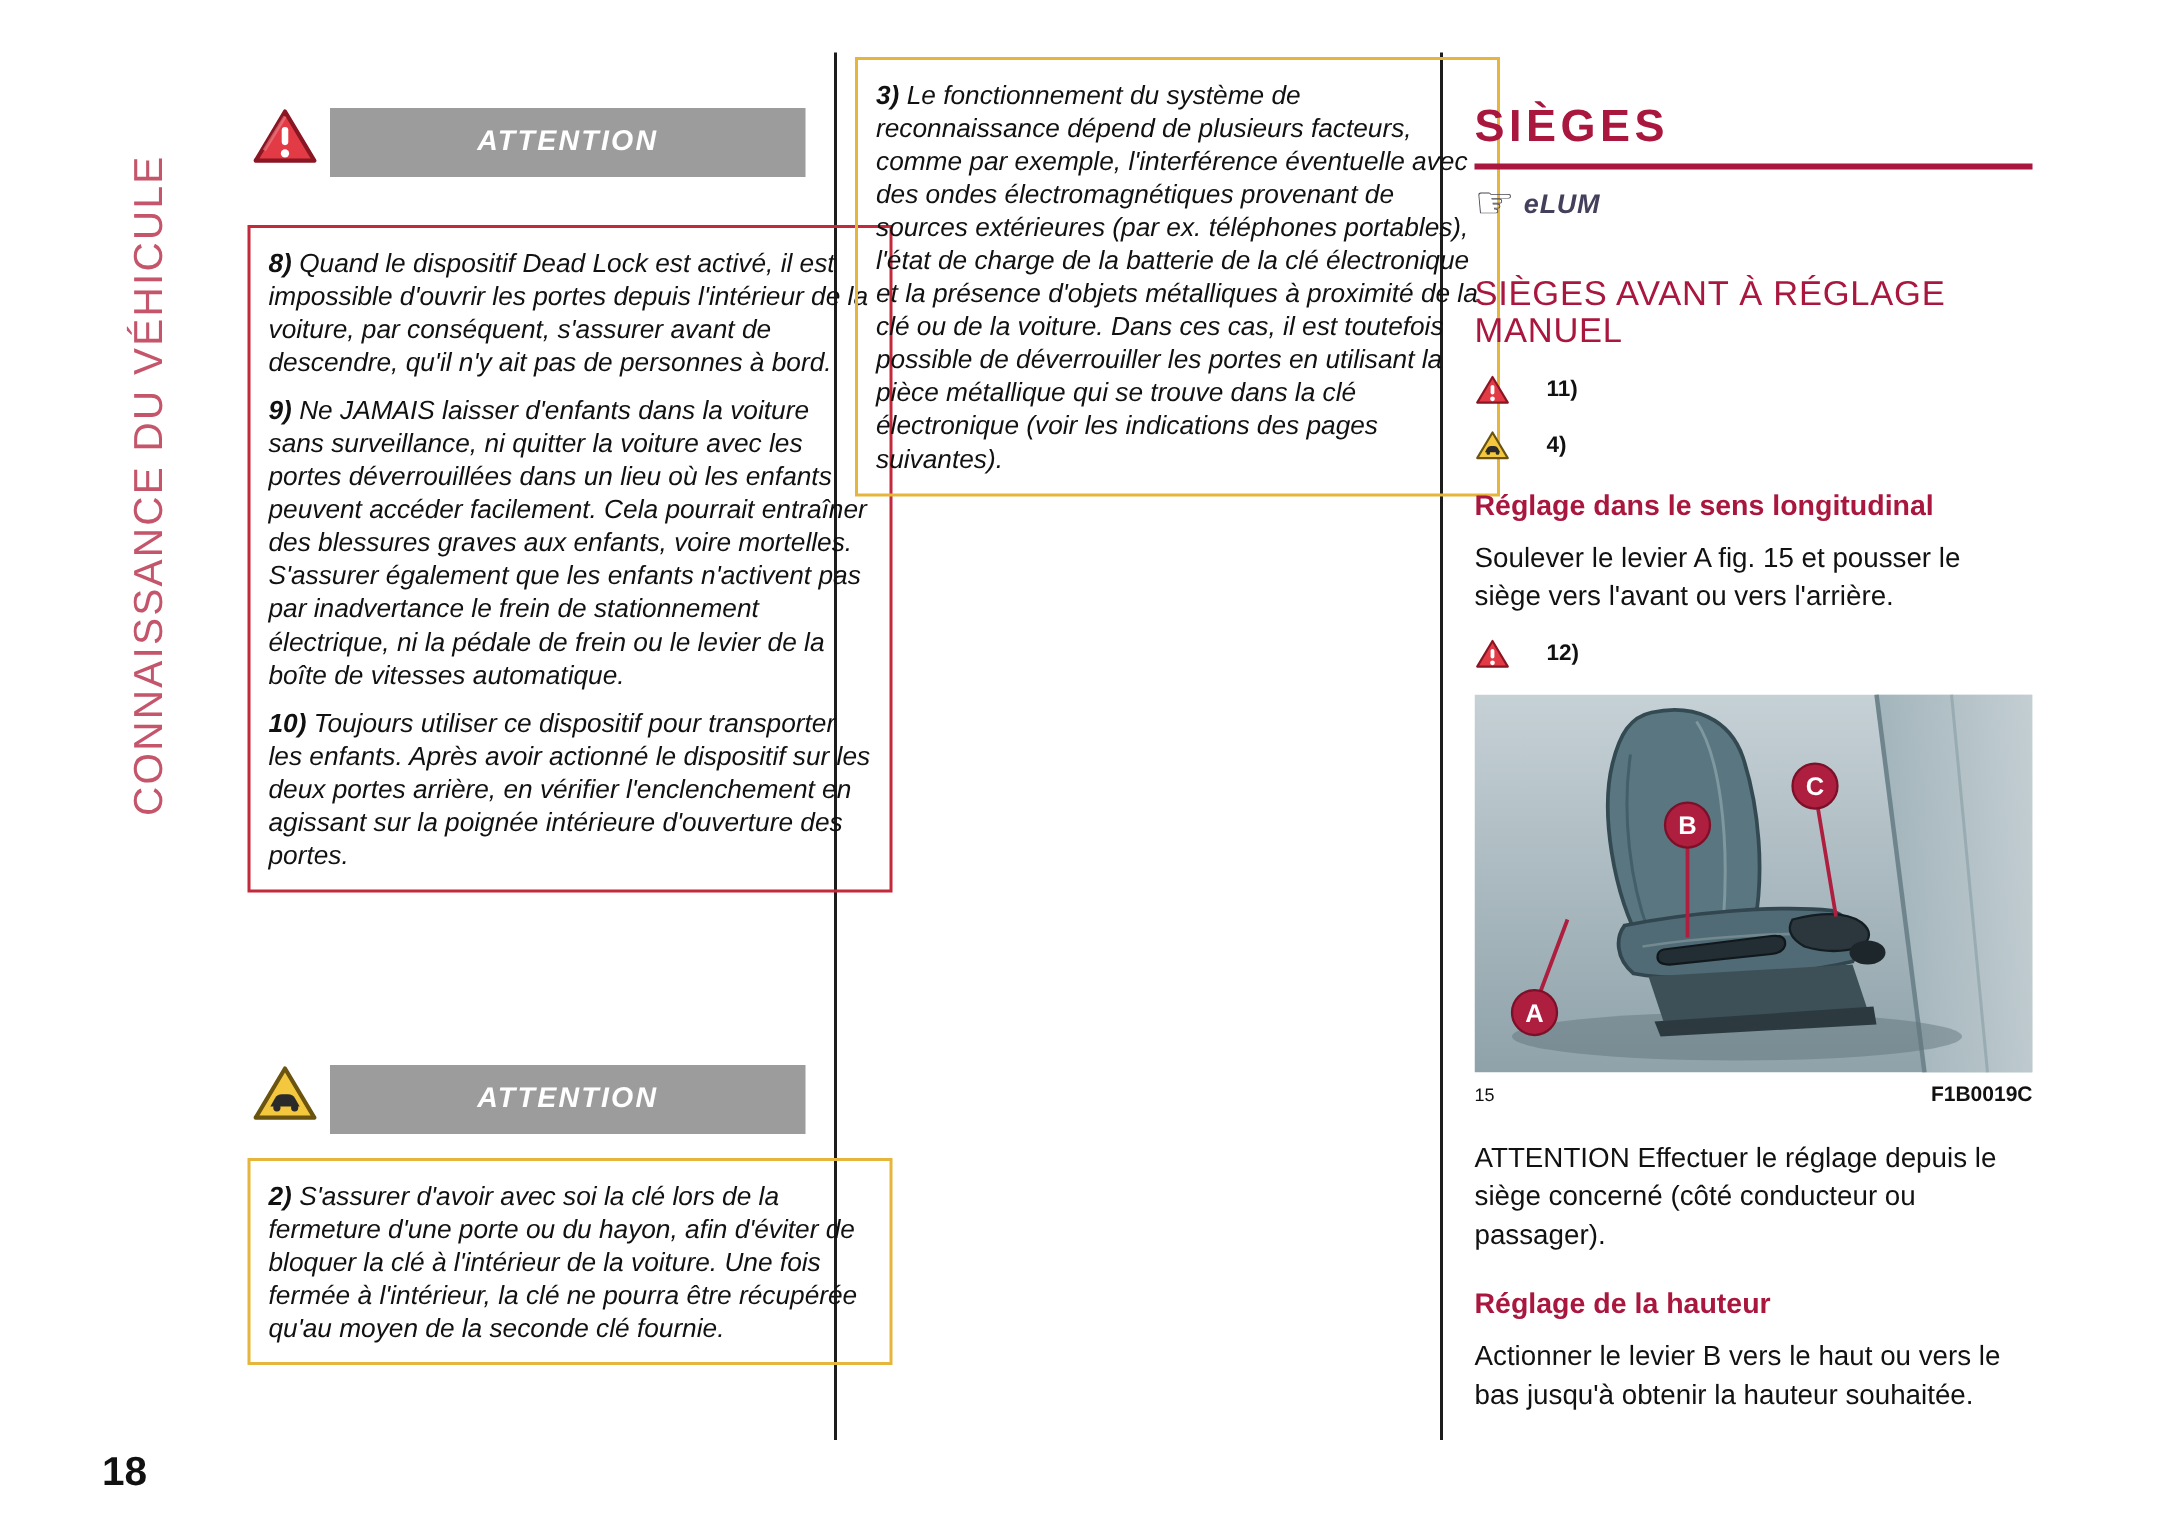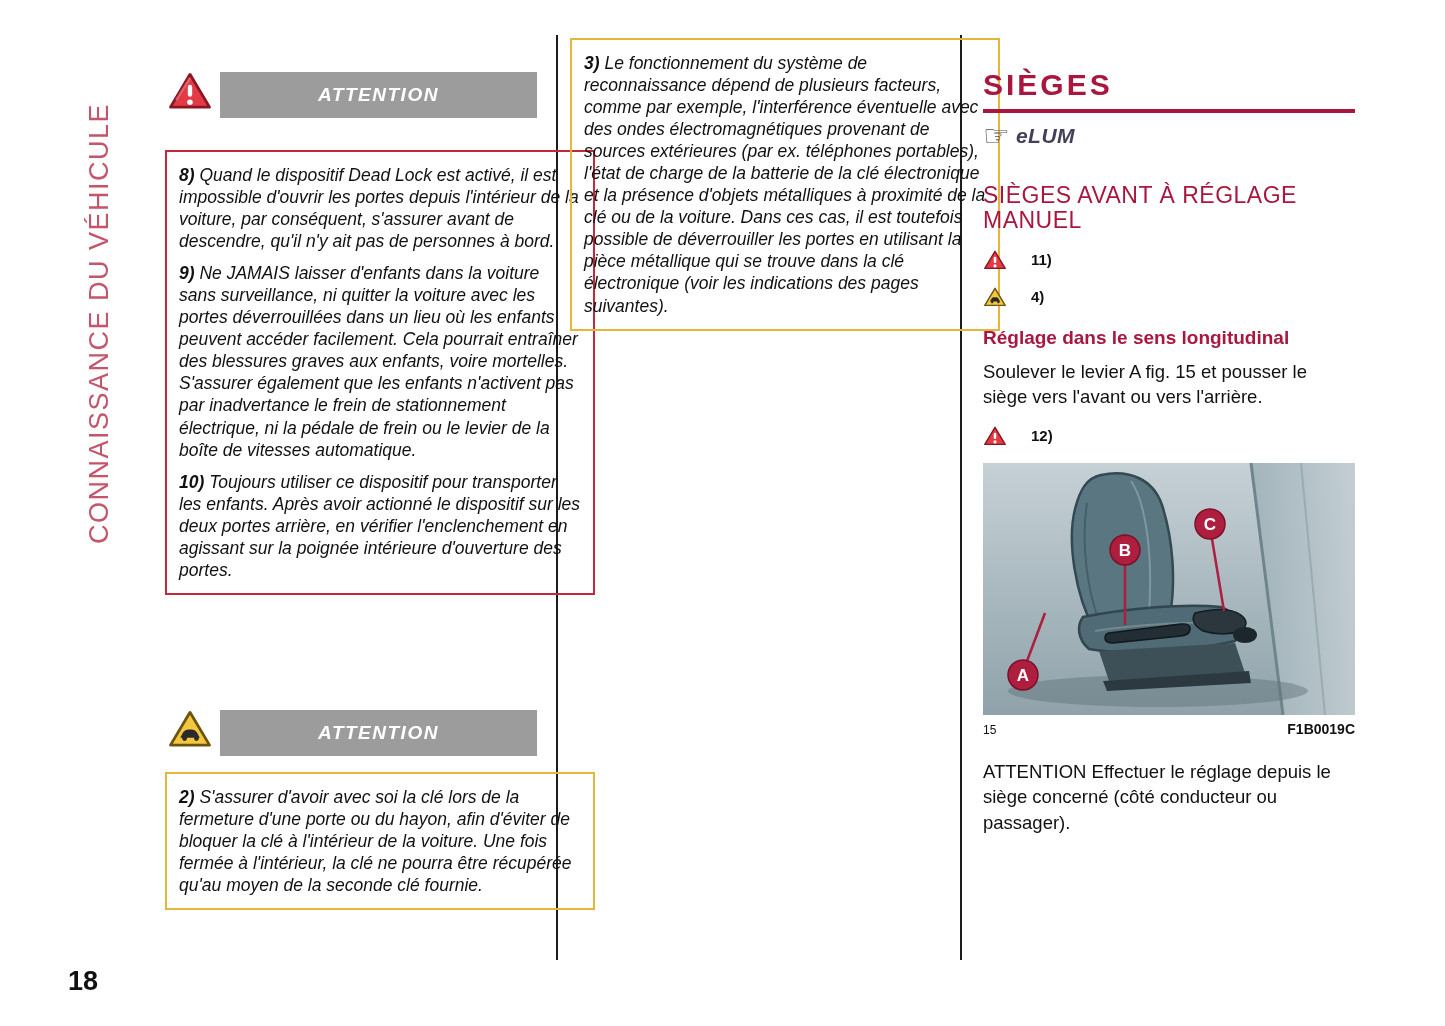--- a/index.html
+++ b/index.html
@@ -50,21 +50,21 @@
   .box-yellow{top:772px;border:2px solid #e6b53c;}
   .col2 .wbox{top:38px;border:2px solid #e6b53c;}
 
   
   .title{
     font-size:30px;font-weight:bold;color:#a9173e;letter-spacing:3px;
     border-bottom:4px solid #a9173e;padding-bottom:7px;margin-top:28px;
   }
   .elum-row{display:flex;align-items:center;gap:6px;margin-top:8px;}
   .hand-glyph{font-size:30px;line-height:1;color:#4a4a55;}
-  .elum-text{font-style:italic;font-weight:bold;font-size:21px;color:#44405c;letter-spacing:0.5px;}
+  .elum-text{font-style:italic;font-weight:bold;font-size:18px;color:#44405c;letter-spacing:0.5px;}
   .heading2{
     margin-top:32px;font-size:23px;font-weight:normal;color:#a9173e;line-height:1.1;letter-spacing:0.5px;
   }
   .warn-ref-row{display:flex;align-items:center;gap:24px;margin-top:15px;}
   .wicon-small{width:24px;height:22px;flex:0 0 auto;}
   .warn-ref-label{font-size:15px;font-weight:bold;color:#111;}
   .subheading{margin-top:19px;font-size:19px;font-weight:bold;color:#a9173e;}
   .body-text{margin-top:10px;font-size:18.5px;line-height:1.38;color:#111;}
   .figure-wrap{margin-top:16px;}
   .seat-svg{display:block;width:372px;height:252px;}
@@ -227,15 +227,17 @@
         </g>
       </svg>
       <div class="fig-caption">
         <span class="fig-num">15</span>
         <span class="fig-code">F1B0019C</span>
       </div>
     </div>
 
     <div class="note-text">ATTENTION Effectuer le réglage depuis le siège concerné (côté conducteur ou passager).</div>
 
+    <div class="subheading" style="margin-top:24px;">Réglage de la hauteur</div>
+    <div class="body-text">Actionner le levier B vers le haut ou vers le bas jusqu'à obtenir la hauteur souhaitée.</div>
 
   </div>
 </div>
 
 </body></html>

